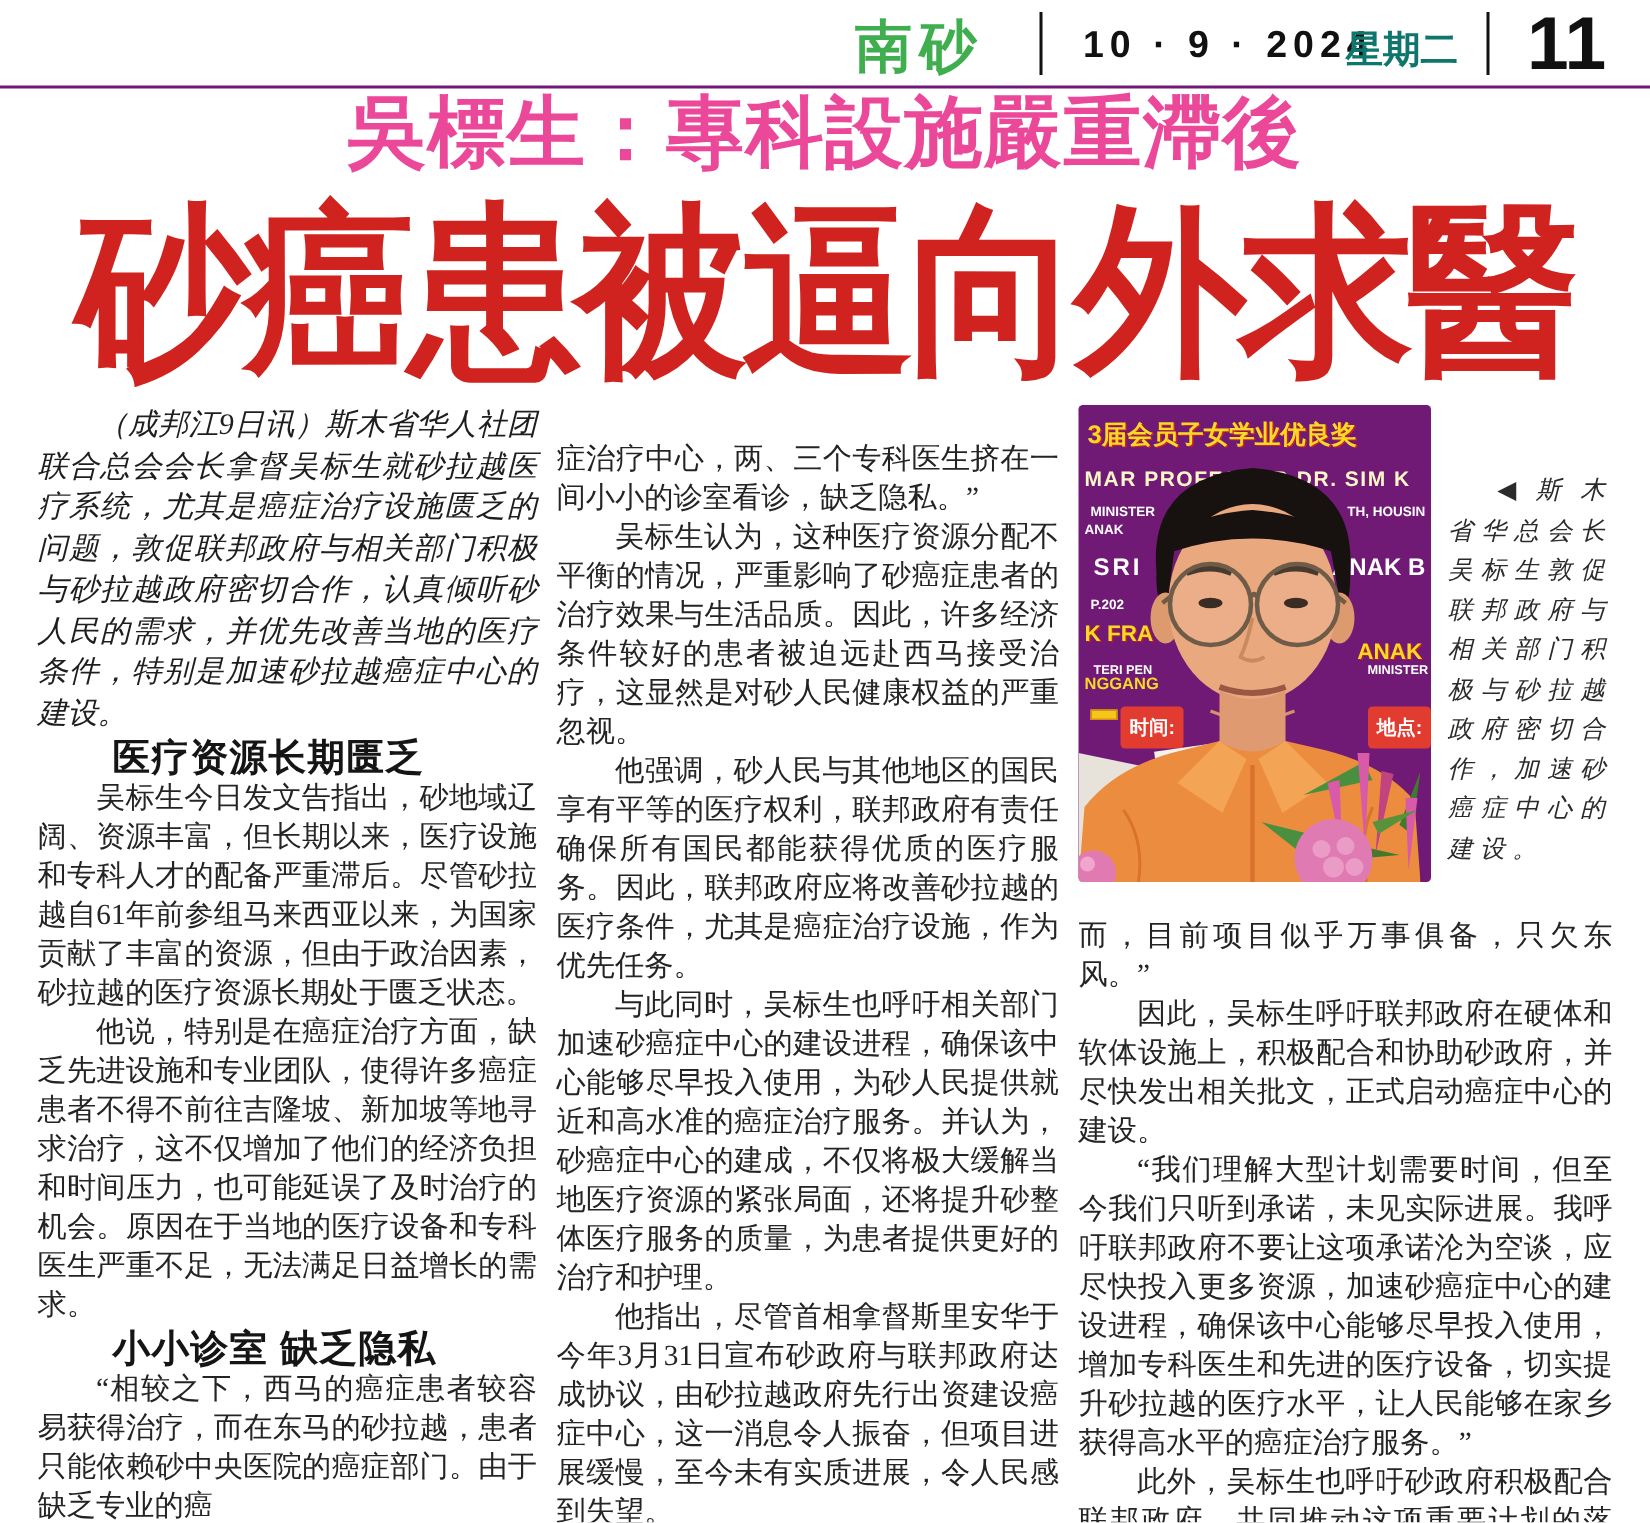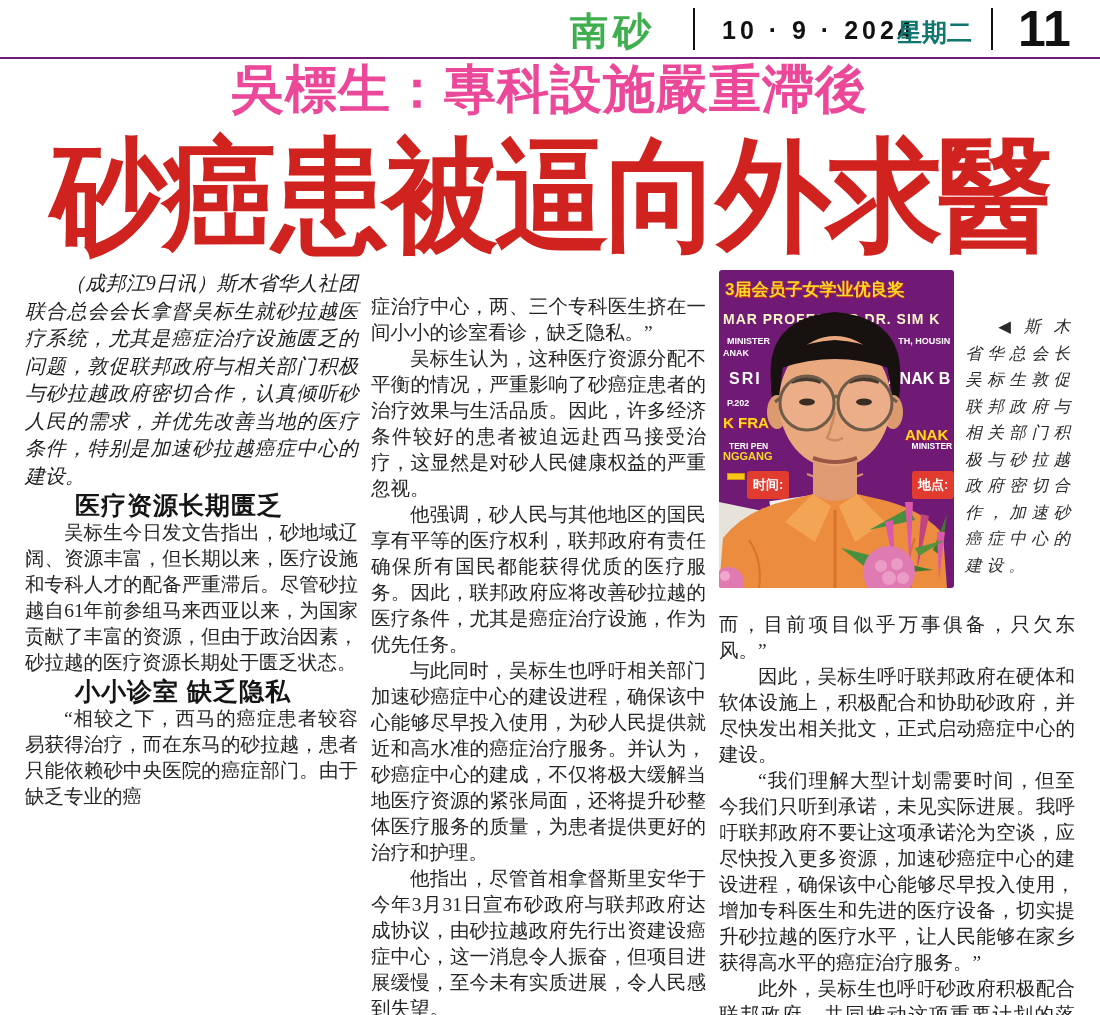--- a/index.html
+++ b/index.html
@@ -87,20 +87,21 @@
 
   <div class="kicker">吳標生：專科設施嚴重滯後</div>
   <div class="headline">砂癌患被逼向外求醫</div>
 
   <div class="columns">
 
     <div class="col col1">
       <p class="lede">（成邦江9日讯）斯木省华人社团联合总会会长拿督吴标生就砂拉越医疗系统，尤其是癌症治疗设施匮乏的问题，敦促联邦政府与相关部门积极与砂拉越政府密切合作，认真倾听砂人民的需求，并优先改善当地的医疗条件，特别是加速砂拉越癌症中心的建设。</p>
       <p class="subhead">医疗资源长期匮乏</p>
       <p>吴标生今日发文告指出，砂地域辽阔、资源丰富，但长期以来，医疗设施和专科人才的配备严重滞后。尽管砂拉越自61年前参组马来西亚以来，为国家贡献了丰富的资源，但由于政治因素，砂拉越的医疗资源长期处于匮乏状态。</p>
+      <p>他说，特别是在癌症治疗方面，缺乏先进设施和专业团队，使得许多癌症患者不得不前往吉隆坡、新加坡等地寻求治疗，这不仅增加了他们的经济负担和时间压力，也可能延误了及时治疗的机会。原因在于当地的医疗设备和专科医生严重不足，无法满足日益增长的需求。</p>
       <p class="subhead">小小诊室 缺乏隐私</p>
       <p>“相较之下，西马的癌症患者较容易获得治疗，而在东马的砂拉越，患者只能依赖砂中央医院的癌症部门。由于缺乏专业的癌</p>
     </div>
 
     <div class="col col2">
       <p class="cont">症治疗中心，两、三个专科医生挤在一间小小的诊室看诊，缺乏隐私。”</p>
       <p>吴标生认为，这种医疗资源分配不平衡的情况，严重影响了砂癌症患者的治疗效果与生活品质。因此，许多经济条件较好的患者被迫远赴西马接受治疗，这显然是对砂人民健康权益的严重忽视。</p>
       <p>他强调，砂人民与其他地区的国民享有平等的医疗权利，联邦政府有责任确保所有国民都能获得优质的医疗服务。因此，联邦政府应将改善砂拉越的医疗条件，尤其是癌症治疗设施，作为优先任务。</p>
       <p>与此同时，吴标生也呼吁相关部门加速砂癌症中心的建设进程，确保该中心能够尽早投入使用，为砂人民提供就近和高水准的癌症治疗服务。并认为，砂癌症中心的建成，不仅将极大缓解当地医疗资源的紧张局面，还将提升砂整体医疗服务的质量，为患者提供更好的治疗和护理。</p>
       <p>他指出，尽管首相拿督斯里安华于今年3月31日宣布砂政府与联邦政府达成协议，由砂拉越政府先行出资建设癌症中心，这一消息令人振奋，但项目进展缓慢，至今未有实质进展，令人民感到失望。</p>

